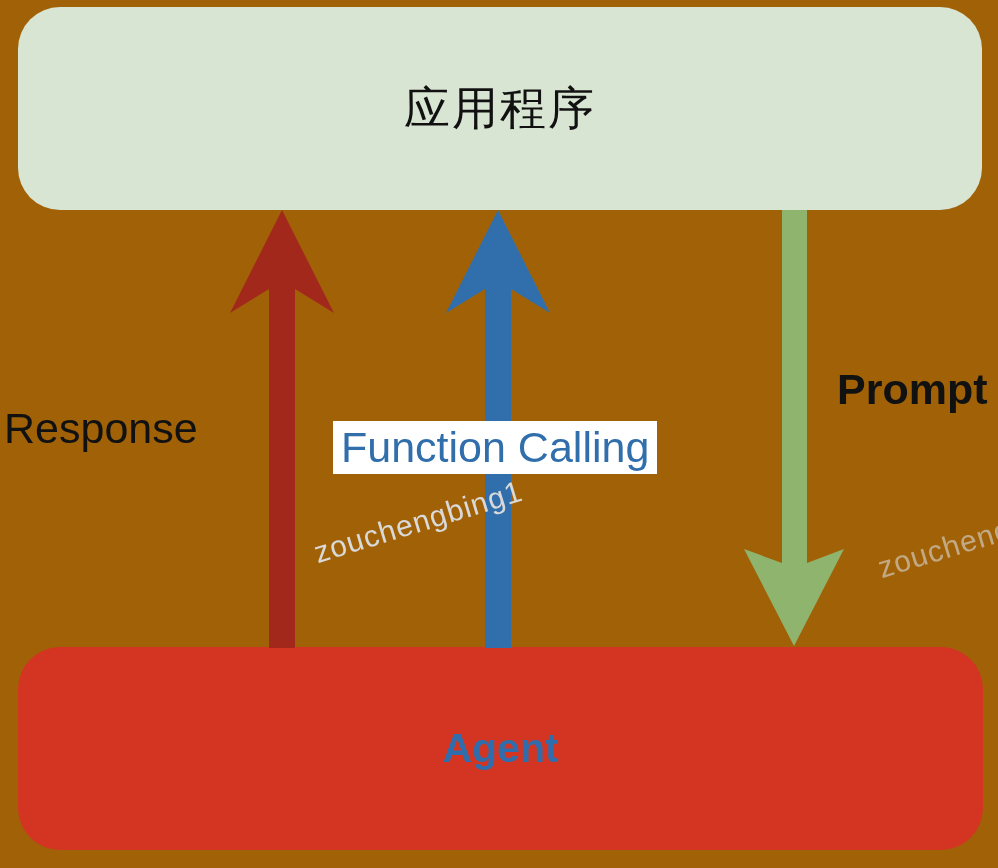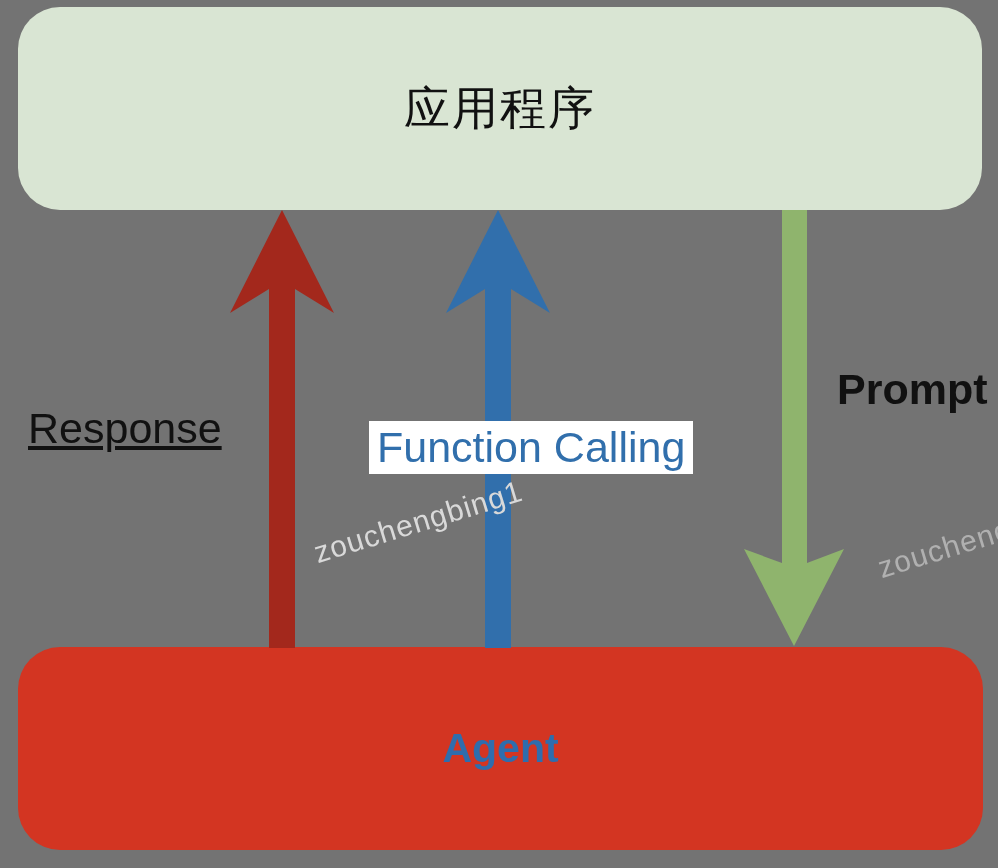--- a/index.html
+++ b/index.html
@@ -6,21 +6,21 @@
     margin: 0;
     padding: 0;
     background: #ffffff;
     font-family: "Liberation Sans", "DejaVu Sans", sans-serif;
   }
   #stage {
     position: relative;
     width: 998px;
     height: 868px;
     overflow: hidden;
-    background: #737373;
+    background: #a16207;
   }
 
   
   .app-box {
     position: absolute;
     left: 18px; top: 7px;
     width: 964px; height: 203px;
     background: var(--c-app_box_bg);
     border-radius: 42px;
     display: flex;
@@ -66,27 +66,26 @@
   .arrow-function { fill: var(--c-function_arrow); }
   .arrow-prompt   { fill: var(--c-prompt_arrow); }
 
   
   .label {
     position: absolute;
     font-size: 43px;
     color: #111111;
     white-space: nowrap;
   }
-  .label-response { left: 28px; top: 404px; text-decoration: underline; }
+  .label-response { left: 4px; top: 404px; }
   .label-function {
     left: 333px; top: 421px;
     color: var(--c-function_label);
     background: #ffffff;
     padding: 2px 8px;
-    margin-left: 36px;
   }
   .label-prompt { left: 837px; top: 365px; font-weight: bold; }
 
   
   .watermark {
     position: absolute;
     font-size: 30px;
     color: var(--c-watermark);
     letter-spacing: 1px;
     transform: rotate(-17deg);

